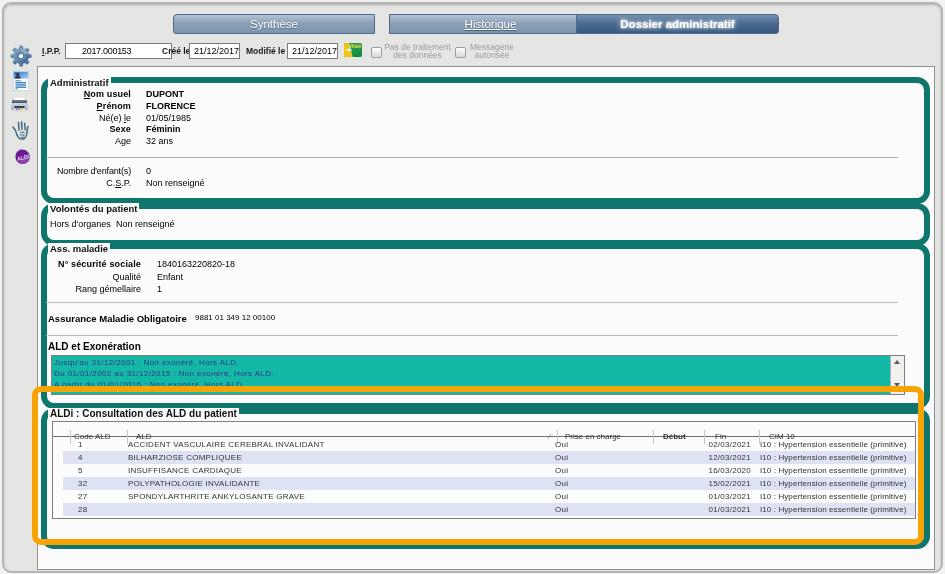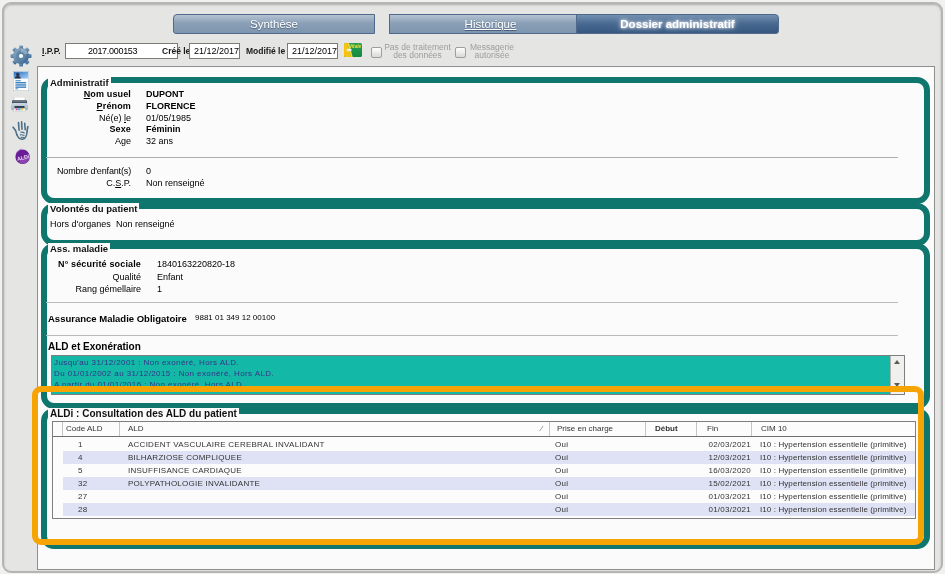--- a/index.html
+++ b/index.html
@@ -27,21 +27,21 @@
 u.m{text-decoration:underline;}
 
 #aldbox{left:51px;top:355px;width:852px;height:38px;background:#14b8a6;border:1px solid #807f7d;}
 #aldbox .txt{position:absolute;left:2px;top:1px;font-size:8px;letter-spacing:.4px;line-height:11.2px;color:#343488;white-space:nowrap;}
 #sbar{position:absolute;right:0;top:0;width:13px;height:38px;background:#f0f0ee;border-left:1px solid #b3b3b1;}
 .sarr{position:absolute;left:0;width:13px;height:12px;}
 .tri-up{position:absolute;left:3px;top:4px;width:0;height:0;border-left:3.5px solid transparent;border-right:3.5px solid transparent;border-bottom:4px solid #5a5a58;}
 .tri-dn{position:absolute;left:3px;top:4px;width:0;height:0;border-left:3.5px solid transparent;border-right:3.5px solid transparent;border-top:4px solid #5a5a58;}
 
 #tbl{left:52px;top:421px;width:862px;height:96px;background:#fcfcfc;border:1px solid #7f7f7d;font-size:8px;}
-.th{position:absolute;top:0;height:14px;line-height:14px;border-right:1px solid #c5c5c3;box-sizing:border-box;color:#333;white-space:nowrap;overflow:hidden;}
+.th{position:absolute;top:8px;height:14px;line-height:14px;border-right:1px solid #c5c5c3;box-sizing:border-box;color:#333;white-space:nowrap;overflow:hidden;margin-left:8px;}
 #thead{position:absolute;left:0;top:0;width:862px;height:14px;border-bottom:1px solid #6f6f6d;}
 .row{position:absolute;left:0;width:862px;height:13px;line-height:13px;white-space:nowrap;letter-spacing:.25px;color:#333;}
 .row.alt{background:linear-gradient(#dfe2f5,#dfe2f5) 10px 0/852px 13px no-repeat;}
 .c0{position:absolute;left:25px;}
 .c1{position:absolute;left:75px;}
 .c2{position:absolute;left:502px;}
 .c3{position:absolute;left:645px;width:53px;text-align:right;}
 .c4{position:absolute;left:707px;letter-spacing:.1px;}
 
 #orange{left:32px;top:386px;width:880px;height:147px;border:6px solid #f6a304;border-radius:9px;z-index:60;}
@@ -49,21 +49,21 @@
 </style>
 </head>
 <body>
 <div id="win" class="abs"></div>
 
 <div id="tab1" class="tab">Synthèse</div>
 <div id="tab2" class="tab">Historique</div>
 <div id="tab3" class="tab">Dossier administratif</div>
 
 <div class="tlb" style="left:42px;top:46px;"><u>I</u>.P.P.</div>
-<div class="inp" style="left:65px;top:43px;width:89px;padding-left:22px;letter-spacing:-.3px;">2017.000153</div>
+<div class="inp" style="left:65px;top:43px;width:89px;padding-left:16px;letter-spacing:-.3px;">2017.000153</div>
 <div class="tlb" style="left:162px;top:46px;">Créé le</div>
 <div class="inp" style="left:189px;top:43px;width:45px;padding-left:4px;">21/12/2017</div>
 <div class="tlb" style="left:246px;top:46px;">Modifié le</div>
 <div class="inp" style="left:287px;top:43px;width:45px;padding-left:4px;">21/12/2017</div>
 <div class="abs" id="vitale" style="left:344px;top:43px;">
 <svg width="18" height="14" viewBox="0 0 18 14">
 <defs>
         <linearGradient id="vg" x1="0" y1="0" x2="0" y2="1">
           <stop offset="0" stop-color="#27a055"></stop>
           <stop offset="1" stop-color="#128a40"></stop>
@@ -266,20 +266,21 @@
     </div>
   <div class="row alt" style="top:55px;">
       <span class="c0">32</span>
       <span class="c1">POLYPATHOLOGIE INVALIDANTE</span>
       <span class="c2">Oui</span>
       <span class="c3">15/02/2021</span>
       <span class="c4">I10 : Hypertension essentielle (primitive)</span>
     </div>
   <div class="row" style="top:68px;">
       <span class="c0">27</span>
+      <span class="c1">SPONDYLARTHRITE ANKYLOSANTE GRAVE</span>
       <span class="c2">Oui</span>
       <span class="c3">01/03/2021</span>
       <span class="c4">I10 : Hypertension essentielle (primitive)</span>
     </div>
   <div class="row alt" style="top:81px;">
       <span class="c0">28</span>
       <span class="c2">Oui</span>
       <span class="c3">01/03/2021</span>
       <span class="c4">I10 : Hypertension essentielle (primitive)</span>
     </div>

